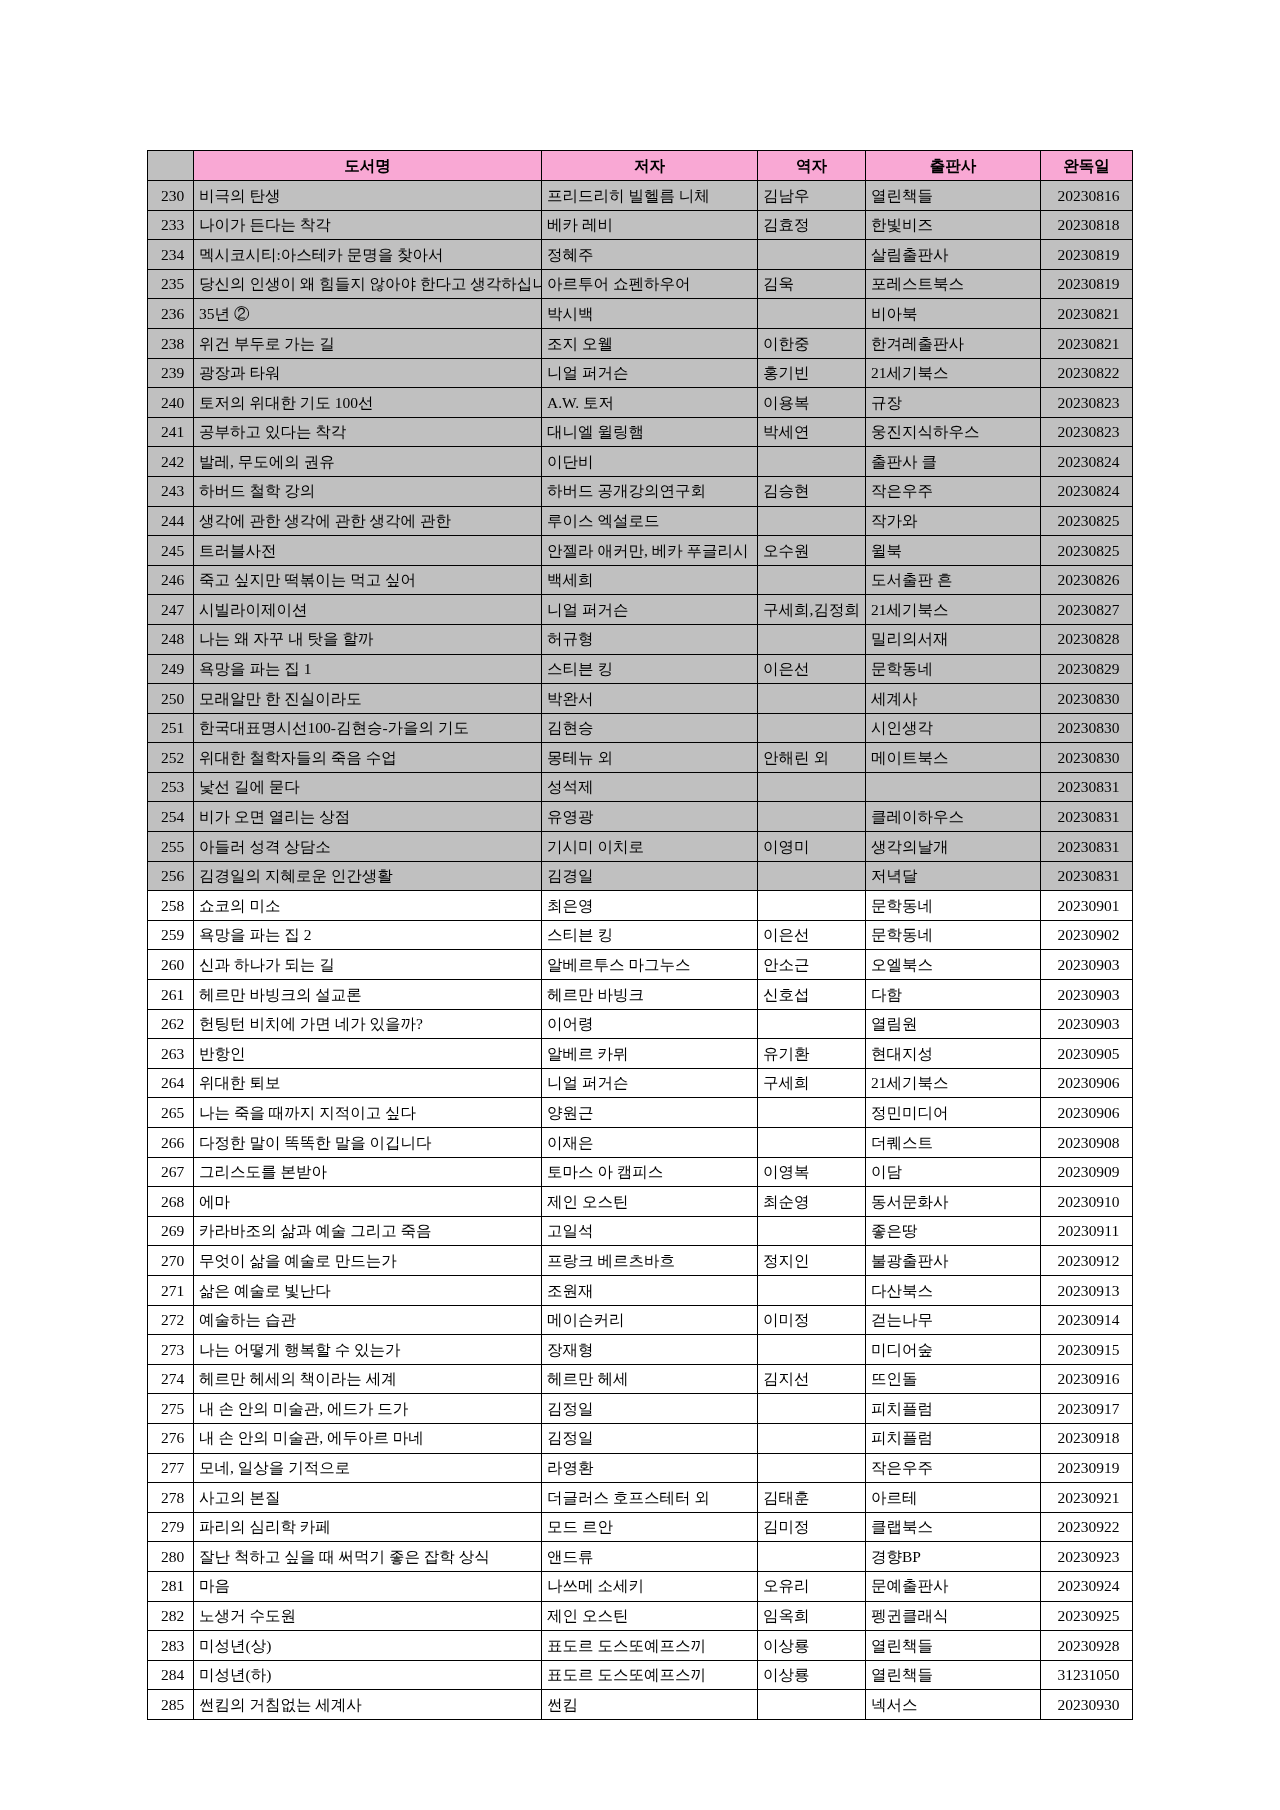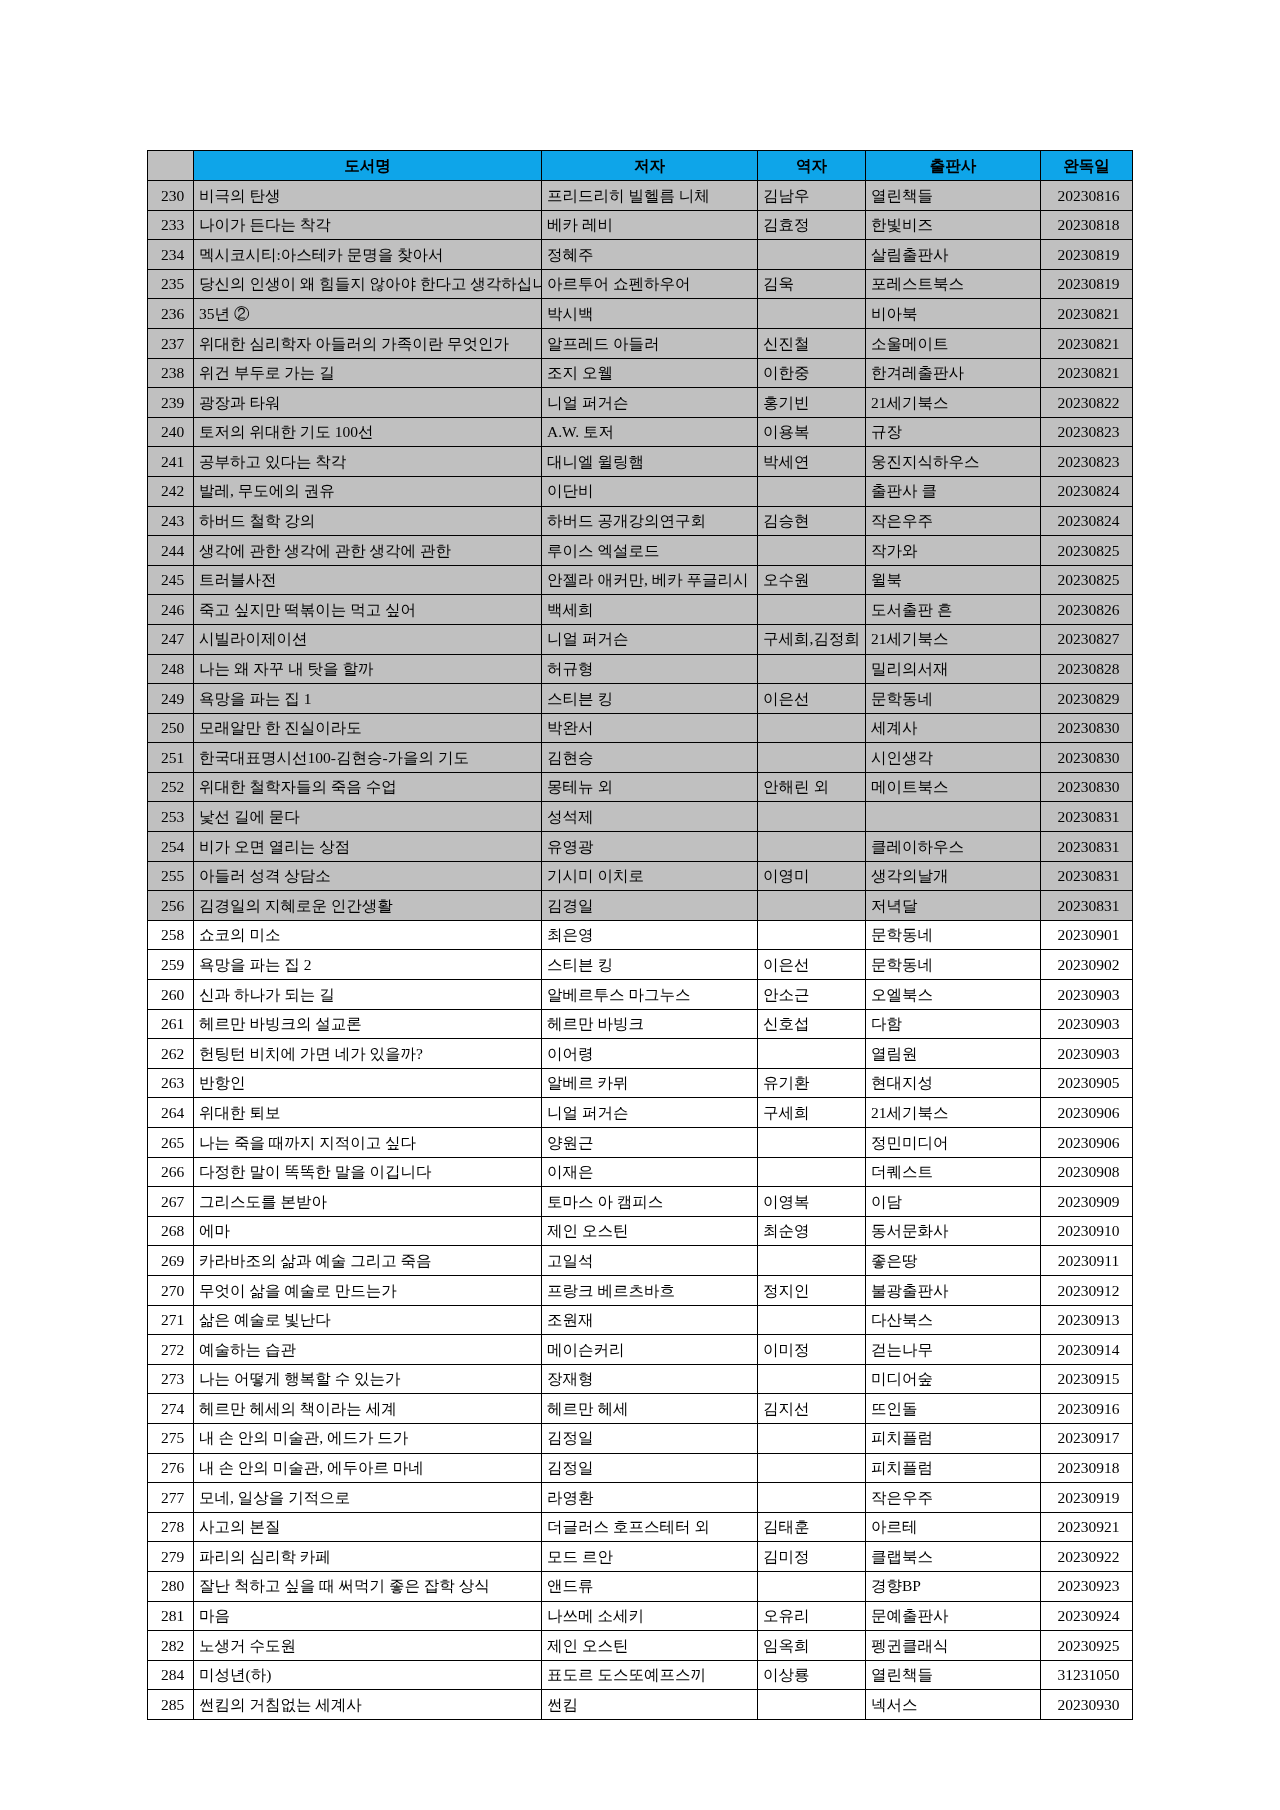--- a/index.html
+++ b/index.html
@@ -42,21 +42,21 @@
     height: 28.6px;
     padding: 0 1px 0 5px;
     vertical-align: middle;
     white-space: nowrap;
     overflow: hidden;
     font-weight: normal;
   }
   table.booklist thead th {
     text-align: center;
     font-weight: bold;
-    background: #0ea5e9;
+    background: #f9a8d4;
     padding: 0;
     height: 29px;
   }
   table.booklist thead th.corner {
     background: #c0c0c0;
   }
   td.no {
     text-align: center;
     padding: 0;
   }
@@ -123,28 +123,20 @@
         </tr>
         <tr class="shaded">
           <td class="no">236</td>
           <td class="title">35년 ②</td>
           <td class="author">박시백</td>
           <td class="trans"></td>
           <td class="pub">비아북</td>
           <td class="date">20230821</td>
         </tr>
         <tr class="shaded">
-          <td class="no">237</td>
-          <td class="title">위대한 심리학자 아들러의 가족이란 무엇인가</td>
-          <td class="author">알프레드 아들러</td>
-          <td class="trans">신진철</td>
-          <td class="pub">소울메이트</td>
-          <td class="date">20230821</td>
-        </tr>
-        <tr class="shaded">
           <td class="no">238</td>
           <td class="title">위건 부두로 가는 길</td>
           <td class="author">조지 오웰</td>
           <td class="trans">이한중</td>
           <td class="pub">한겨레출판사</td>
           <td class="date">20230821</td>
         </tr>
         <tr class="shaded">
           <td class="no">239</td>
           <td class="title">광장과 타워</td>
@@ -483,20 +475,28 @@
         </tr>
         <tr class="plain">
           <td class="no">282</td>
           <td class="title">노생거 수도원</td>
           <td class="author">제인 오스틴</td>
           <td class="trans">임옥희</td>
           <td class="pub">펭귄클래식</td>
           <td class="date">20230925</td>
         </tr>
         <tr class="plain">
+          <td class="no">283</td>
+          <td class="title">미성년(상)</td>
+          <td class="author">표도르 도스또예프스끼</td>
+          <td class="trans">이상룡</td>
+          <td class="pub">열린책들</td>
+          <td class="date">20230928</td>
+        </tr>
+        <tr class="plain">
           <td class="no">284</td>
           <td class="title">미성년(하)</td>
           <td class="author">표도르 도스또예프스끼</td>
           <td class="trans">이상룡</td>
           <td class="pub">열린책들</td>
           <td class="date">31231050</td>
         </tr>
         <tr class="plain">
           <td class="no">285</td>
           <td class="title">썬킴의 거침없는 세계사</td>

